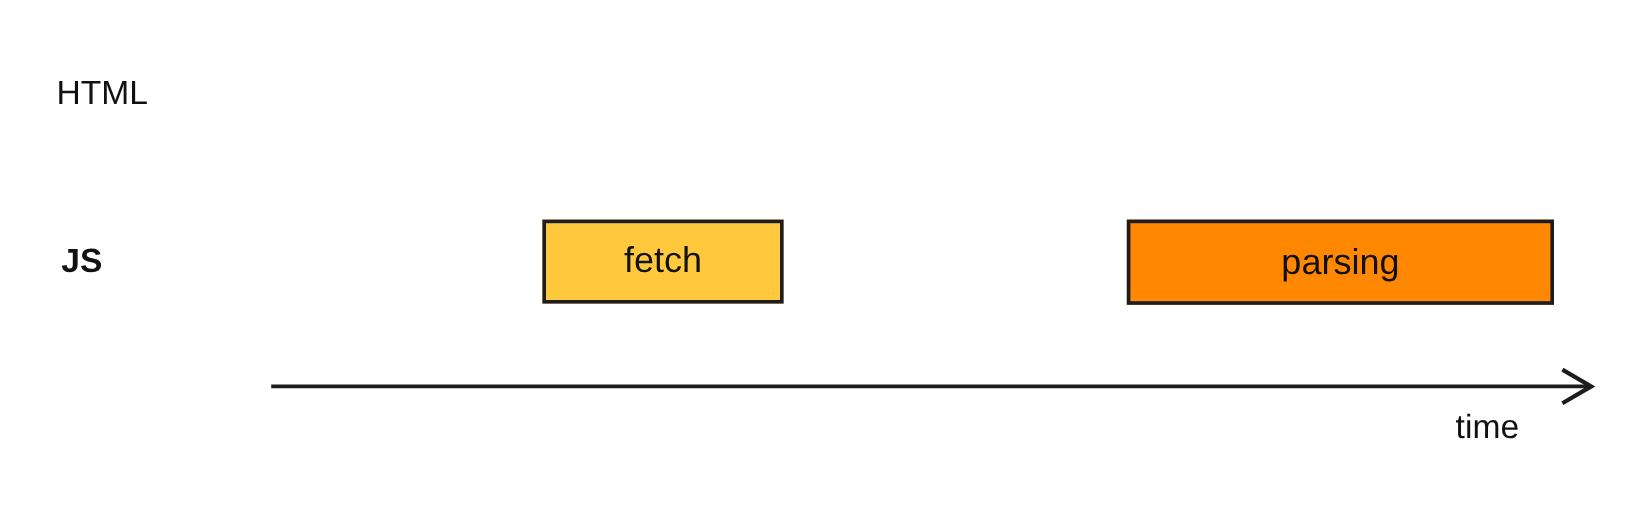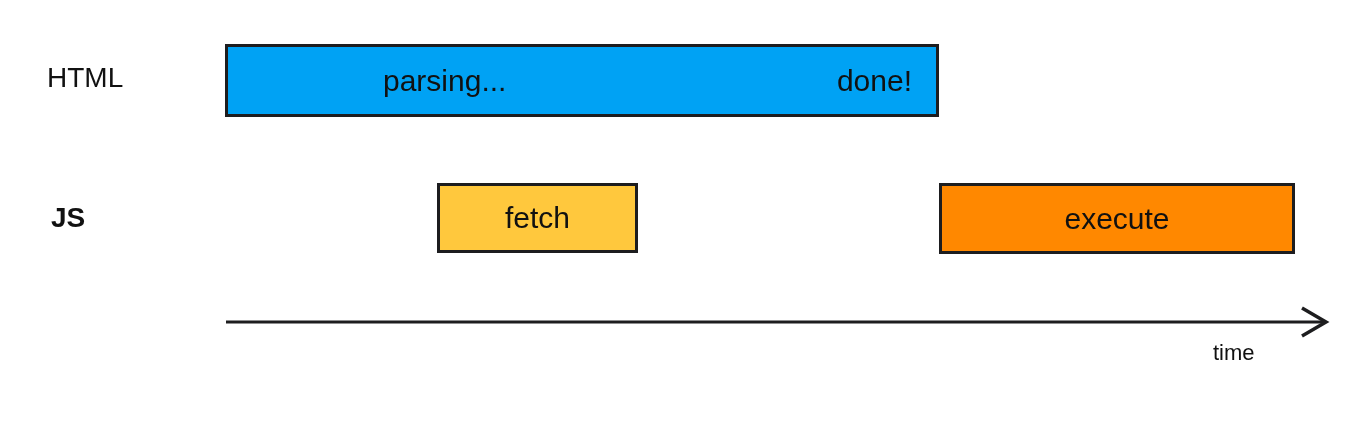--- a/index.html
+++ b/index.html
@@ -55,45 +55,41 @@
   .axis-svg {
     position: absolute;
     left: 0;
     top: 0;
     pointer-events: none;
   }
   .time-label {
     position: absolute;
     left: 1213px;
     top: 340px;
-    font-size: 22px;
+    font-size: 28px;
     color: #111111;
     white-space: nowrap;
   }
 </style>
 </head>
 <body>
 
 <div class="canvas">
 
   <div class="row-label" id="label-html">HTML</div>
 
   <div class="row-label" id="label-js">JS</div>
 
-  <div class="bar" id="bar-parsing" style="background: rgb(0, 162, 244);">
-    <span>parsing...</span>
-    <span>done!</span>
-  </div>
 
-  <div class="bar" id="bar-fetch" style="background: rgb(255, 200, 61);">
+  <div class="bar" id="bar-fetch" style="background: rgb(255, 200, 61); margin-left: 15px;">
     <span>fetch</span>
   </div>
 
   <div class="bar" id="bar-execute" style="background: rgb(255, 136, 0);">
-    <span>execute</span>
+    <span>parsing</span>
   </div>
 
   <svg class="axis-svg" width="1360" height="430" viewBox="0 0 1360 430">
     <line x1="226" y1="322" x2="1323" y2="322" stroke="#1d1d1f" stroke-width="3"></line>
     <polyline points="1302,308 1326,322 1302,336" fill="none" stroke="#1d1d1f" stroke-width="3.5"></polyline>
   </svg>
 
   <div class="time-label">time</div>
 
 </div>

